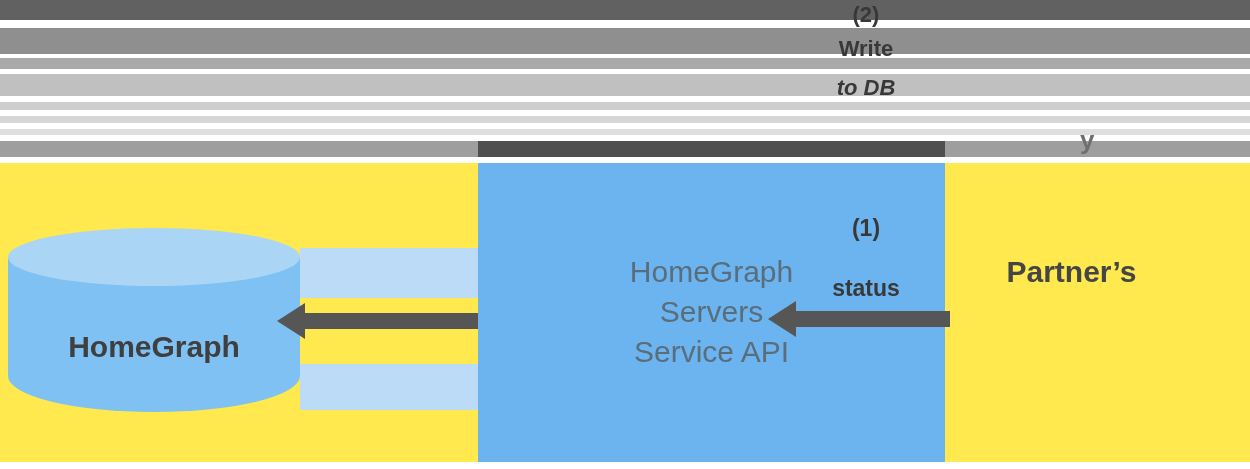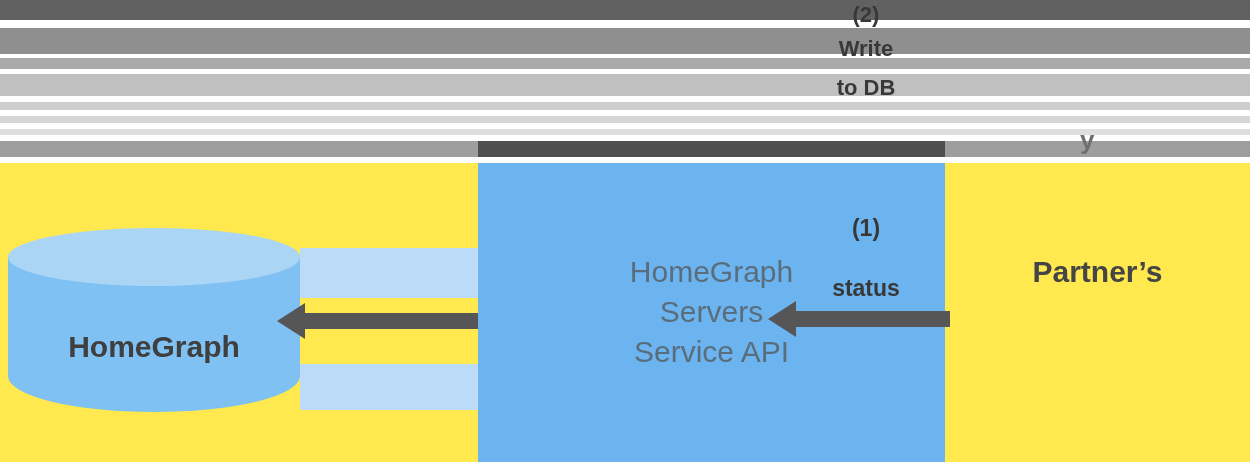--- a/index.html
+++ b/index.html
@@ -24,21 +24,21 @@
   .s8 { top: 141px; height: 16px; background: #9e9e9e; }
   .s8dark { position: absolute; top: 141px; left: 478px; width: 467px; height: 16px; background: #4f4f4f; }
 
   .top-label-line {
     position: absolute; left: 798px; width: 136px;
     text-align: center; font-size: 22px; font-weight: bold;
     color: var(--label_dark, #333333); line-height: 1.1;
   }
   .tl1 { top: 3px; }
   .tl2 { top: 37px; text-align: center; }
-  .tl3 { top: 76px; }
+  .tl3 { top: 76px; font-style: italic; }
 
   .fragment-y {
     position: absolute; left: 1080px; top: 126px;
     font-size: 26px; font-weight: bold; color: #6f6f6f; line-height: 1.1;
   }
 
   
   .panel { position: absolute; top: 163px; height: 299px; }
   .panel-left  { left: 0;     width: 478px; background: var(--yellow, #ffe94e); }
   .panel-mid   { left: 478px; width: 467px; background: var(--blue, #6cb4f0); }
@@ -65,21 +65,21 @@
     text-align: center; font-size: 30px; font-weight: bold;
     color: #3f3f3f;
   }
 
   
   .box-text {
     position: absolute; top: 252px; text-align: center;
     font-size: 30px; line-height: 40px;
   }
   .mid-text   { left: 478px; width: 467px; color: var(--middle_text, #5a6d7b); font-weight: 500; }
-  .right-text { left: 945px; width: 305px; color: var(--right_text, #454545); font-weight: bold; }
+  .right-text { left: 919px; width: 305px; color: var(--right_text, #454545); font-weight: bold; }
 
   
   .arrow-shaft { position: absolute; height: 16px; background: var(--arrow_gray, #565656); }
   .a1-shaft { left: 794px; top: 311px; width: 156px; }
   .a2-shaft { left: 303px; top: 313px; width: 175px; }
   .arrow-head {
     position: absolute; width: 0; height: 0;
     border-top: 18px solid transparent;
     border-bottom: 18px solid transparent;
     border-right: 28px solid var(--arrow_gray, #565656);

